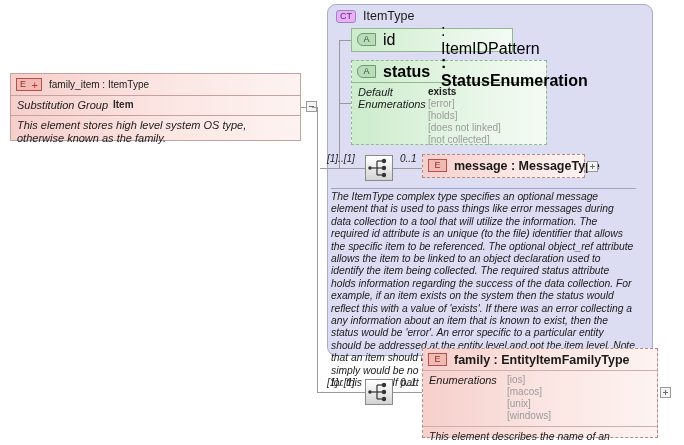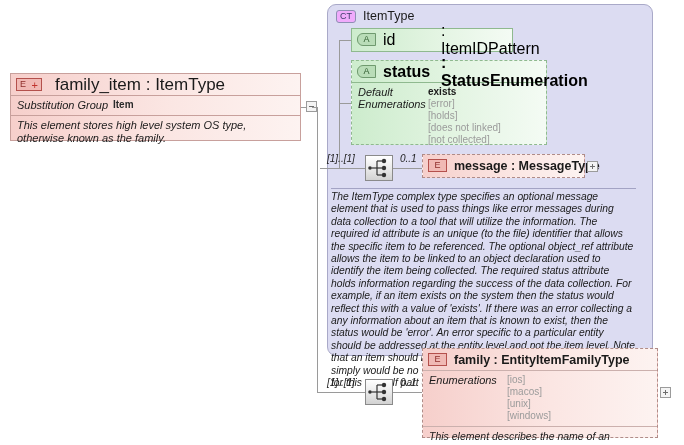--- a/index.html
+++ b/index.html
@@ -309,21 +309,21 @@
   <div class="toggle-box plus" style="left:587px; top:161px;"></div>
 
   <div class="ct-doc-sep" style="left:331px; top:188px; width:305px;"></div>
   <div class="ct-doc" style="left:331px; top:191px; width:305px;">The ItemType complex type specifies an optional message element that is used to pass things like error messages during data collection to a tool that will utilize the information. The required id attribute is an unique (to the file) identifier that allows the specific item to be referenced. The optional object_ref attribute allows the item to be linked to an object declaration used to identify the item being collected. The required status attribute holds information regarding the success of the data collection. For example, if an item exists on the system then the status would reflect this with a value of 'exists'. If there was an error collecting a any information about an item that is known to exist, then the status would be 'error'. An error specific to a particular entity should be addressed at the entity level and not the item level. Note that an item should not have a status of 'does not exist' as there simply would be no item element in the system characteristics file for this case. If part of the object declaration do</div>
 
   <div class="ebox" style="left:10px; top:73px; width:291px; height:68px;">
     <div class="hdr">
       <span class="badge-e withplus">
         <span>E</span><span class="pluss">+</span>
       </span>
-      <span class="hdr-title" style="font-size:17px;margin-left:6px;">family_item : ItemType</span>
+      <span class="hdr-title" style="font-size:10px;">family_item : ItemType</span>
     </div>
     <div class="rowline"></div>
     <div class="prop-row">
       <div class="prop-key" style="width:96px;">Substitution Group</div>
       <div class="prop-val" style="font-weight:bold;">Item</div>
     </div>
     <div class="rowline"></div>
     <div class="doc-row">This element stores high level system OS type, otherwise known as the family.</div>
   </div>
 

